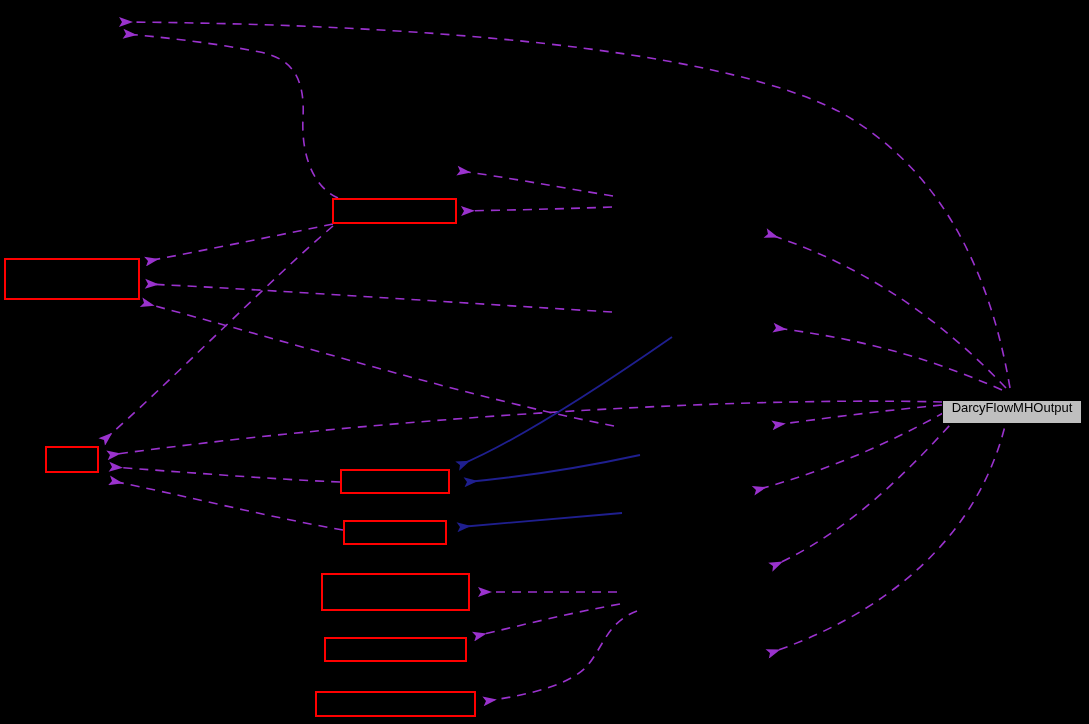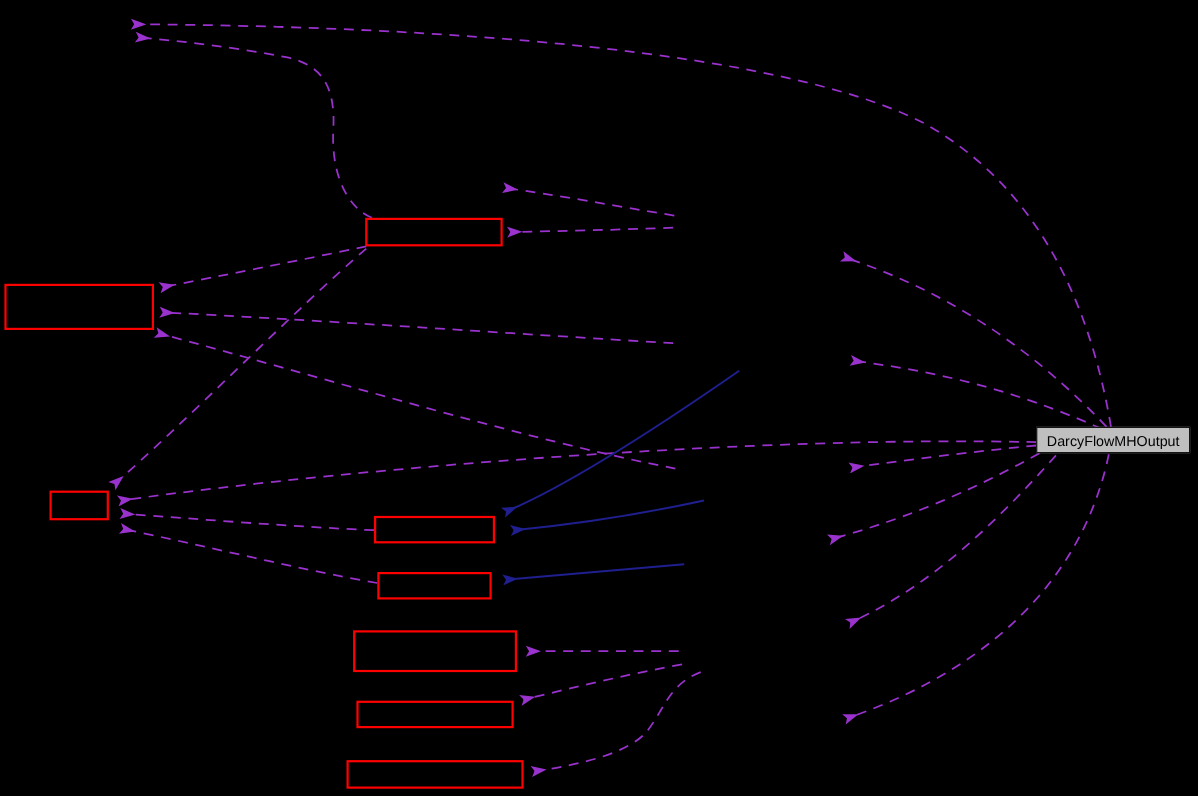--- a/index.html
+++ b/index.html
@@ -38,24 +38,25 @@
     border:2px solid var(--boxborder);
     background:transparent;
     box-sizing:border-box;
   }
   .gnode{
     position:absolute;
     background:var(--nodefill);
     border:1px solid var(--nodeborder);
     color:var(--nodetext);
     box-sizing:border-box;
-    display:flex;align-items:center;justify-content:center;
+    display:flex;align-items:flex-start;justify-content:center;
     font-size:13px;
     line-height:1;
     white-space:nowrap;
+    margin-top:12px;
   }
 </style>
 </head>
 <body>
 
 <div id="canvas">
 
   <svg id="edges" width="1089" height="724" viewBox="0 0 1089 724">
     <defs>
       <marker id="arrowP" markerUnits="userSpaceOnUse" markerWidth="16" markerHeight="12" refX="11" refY="5" orient="auto">

